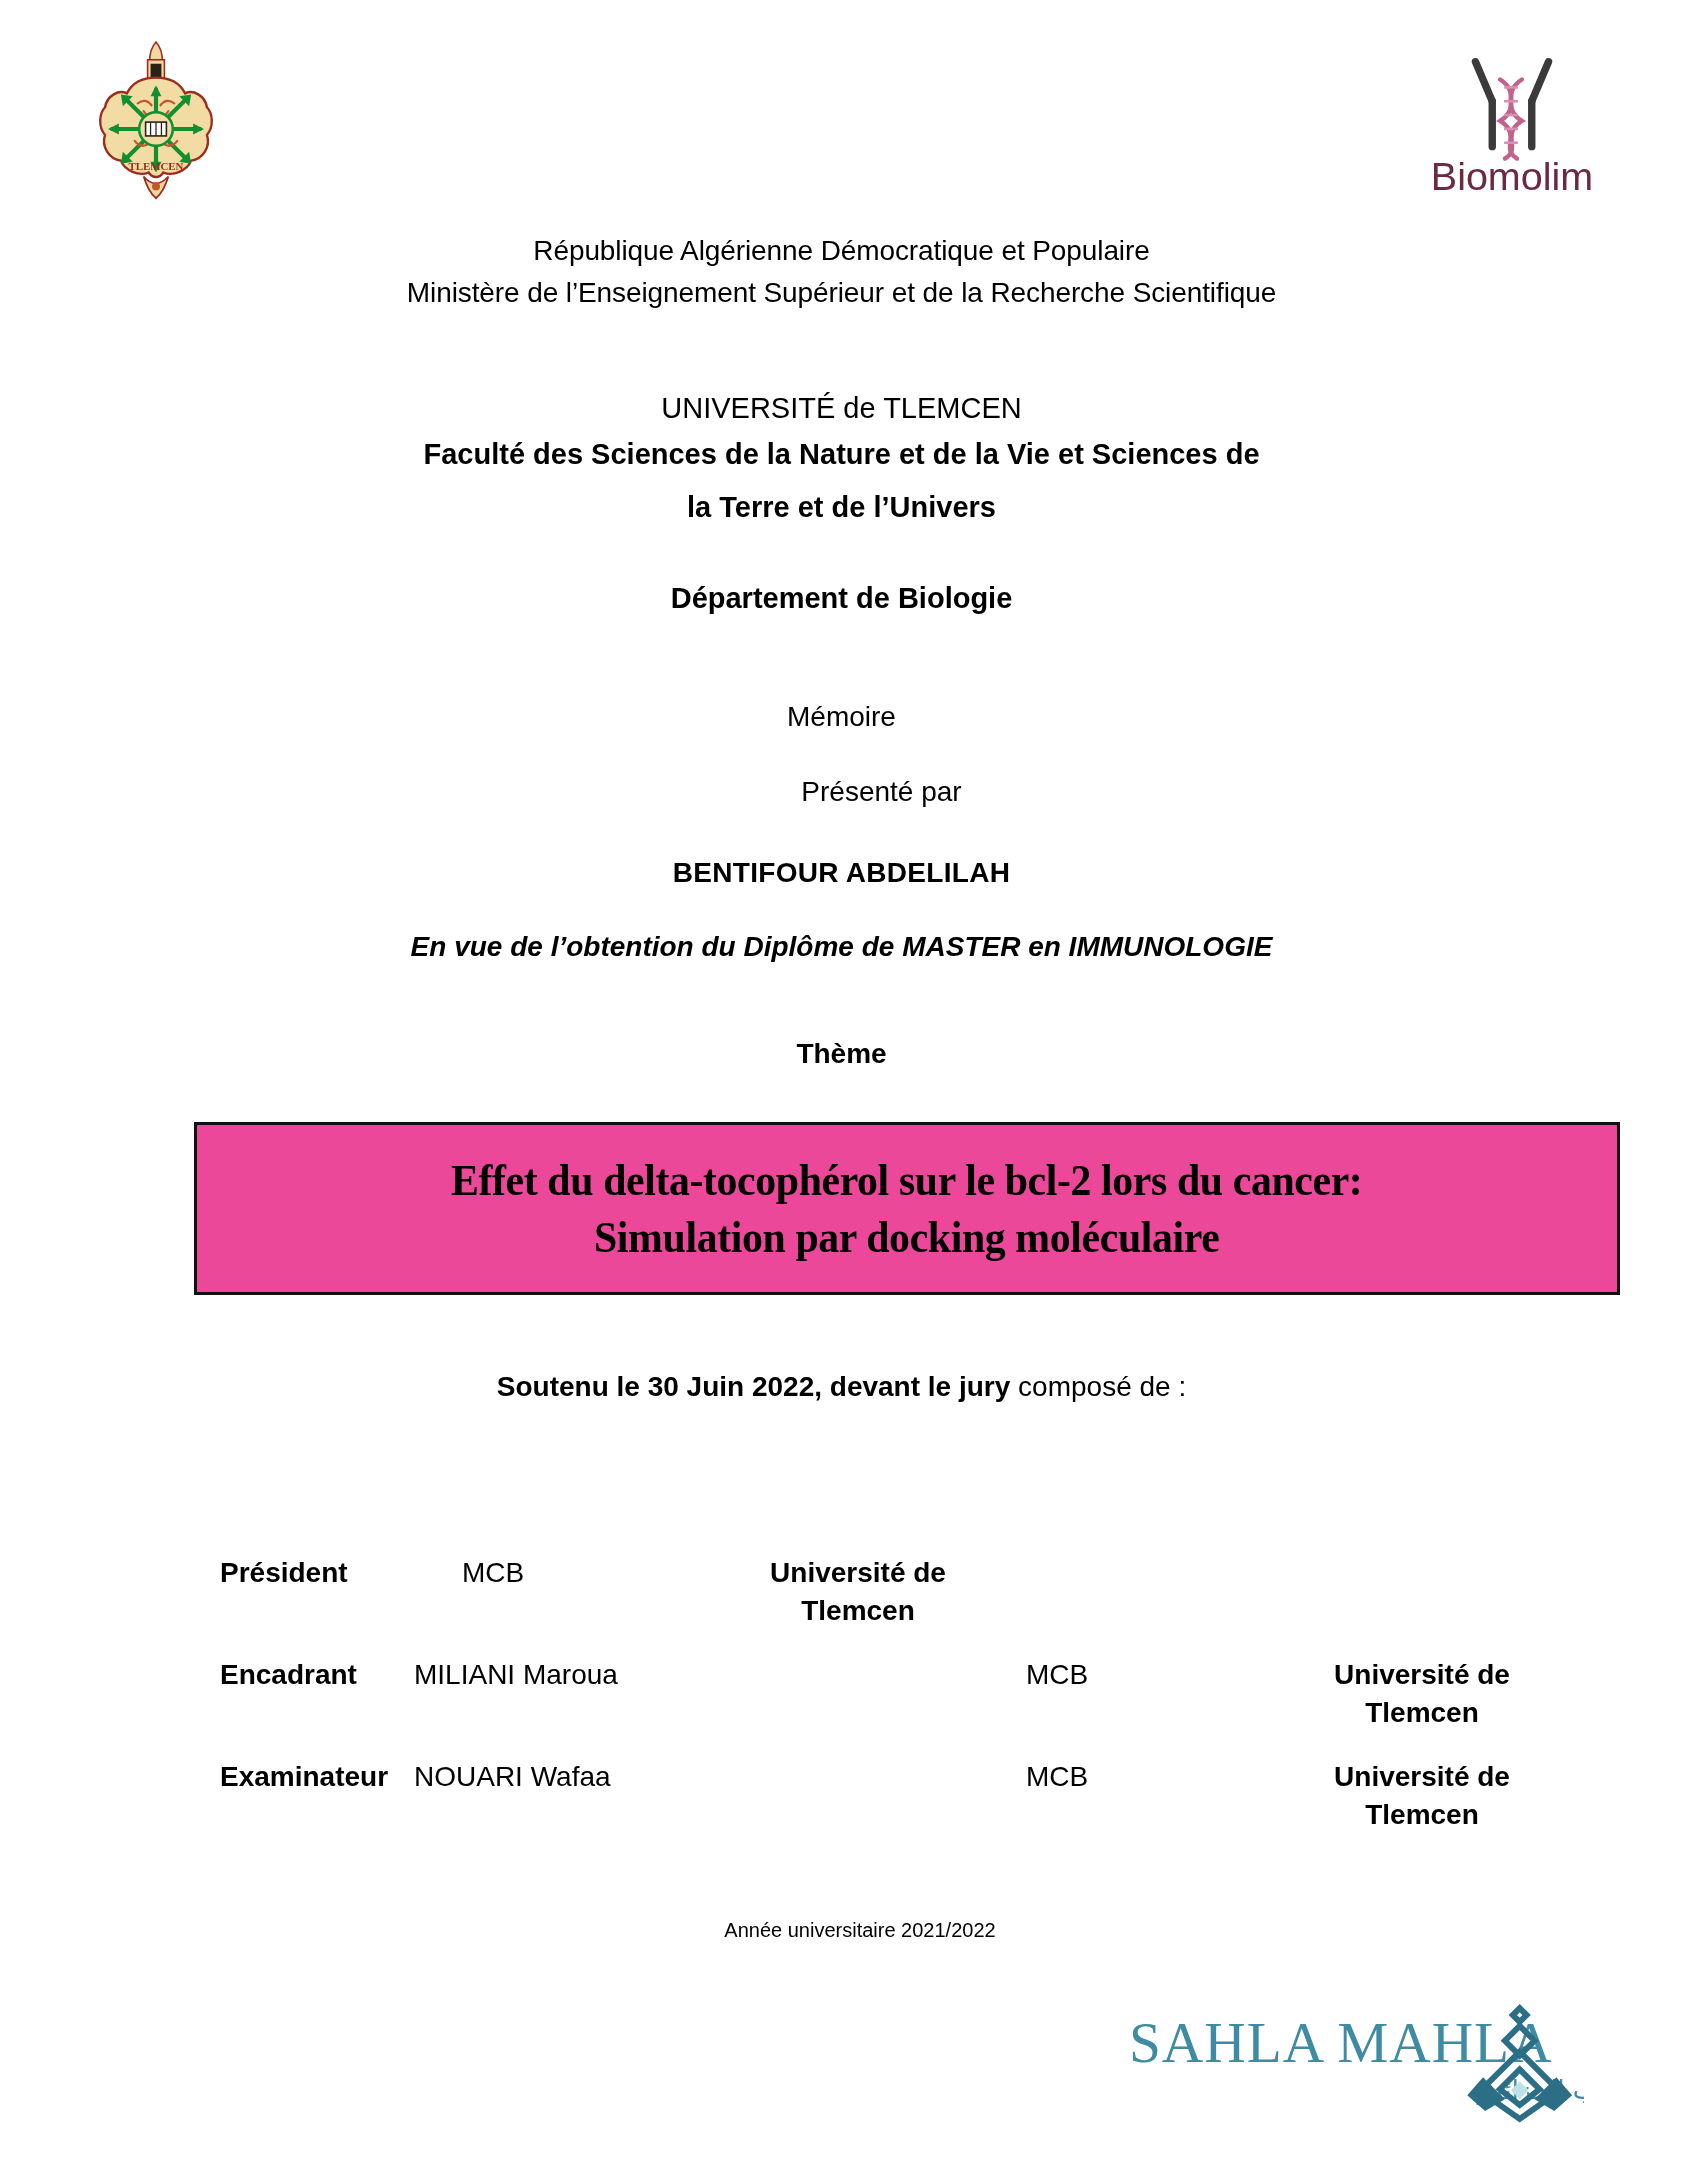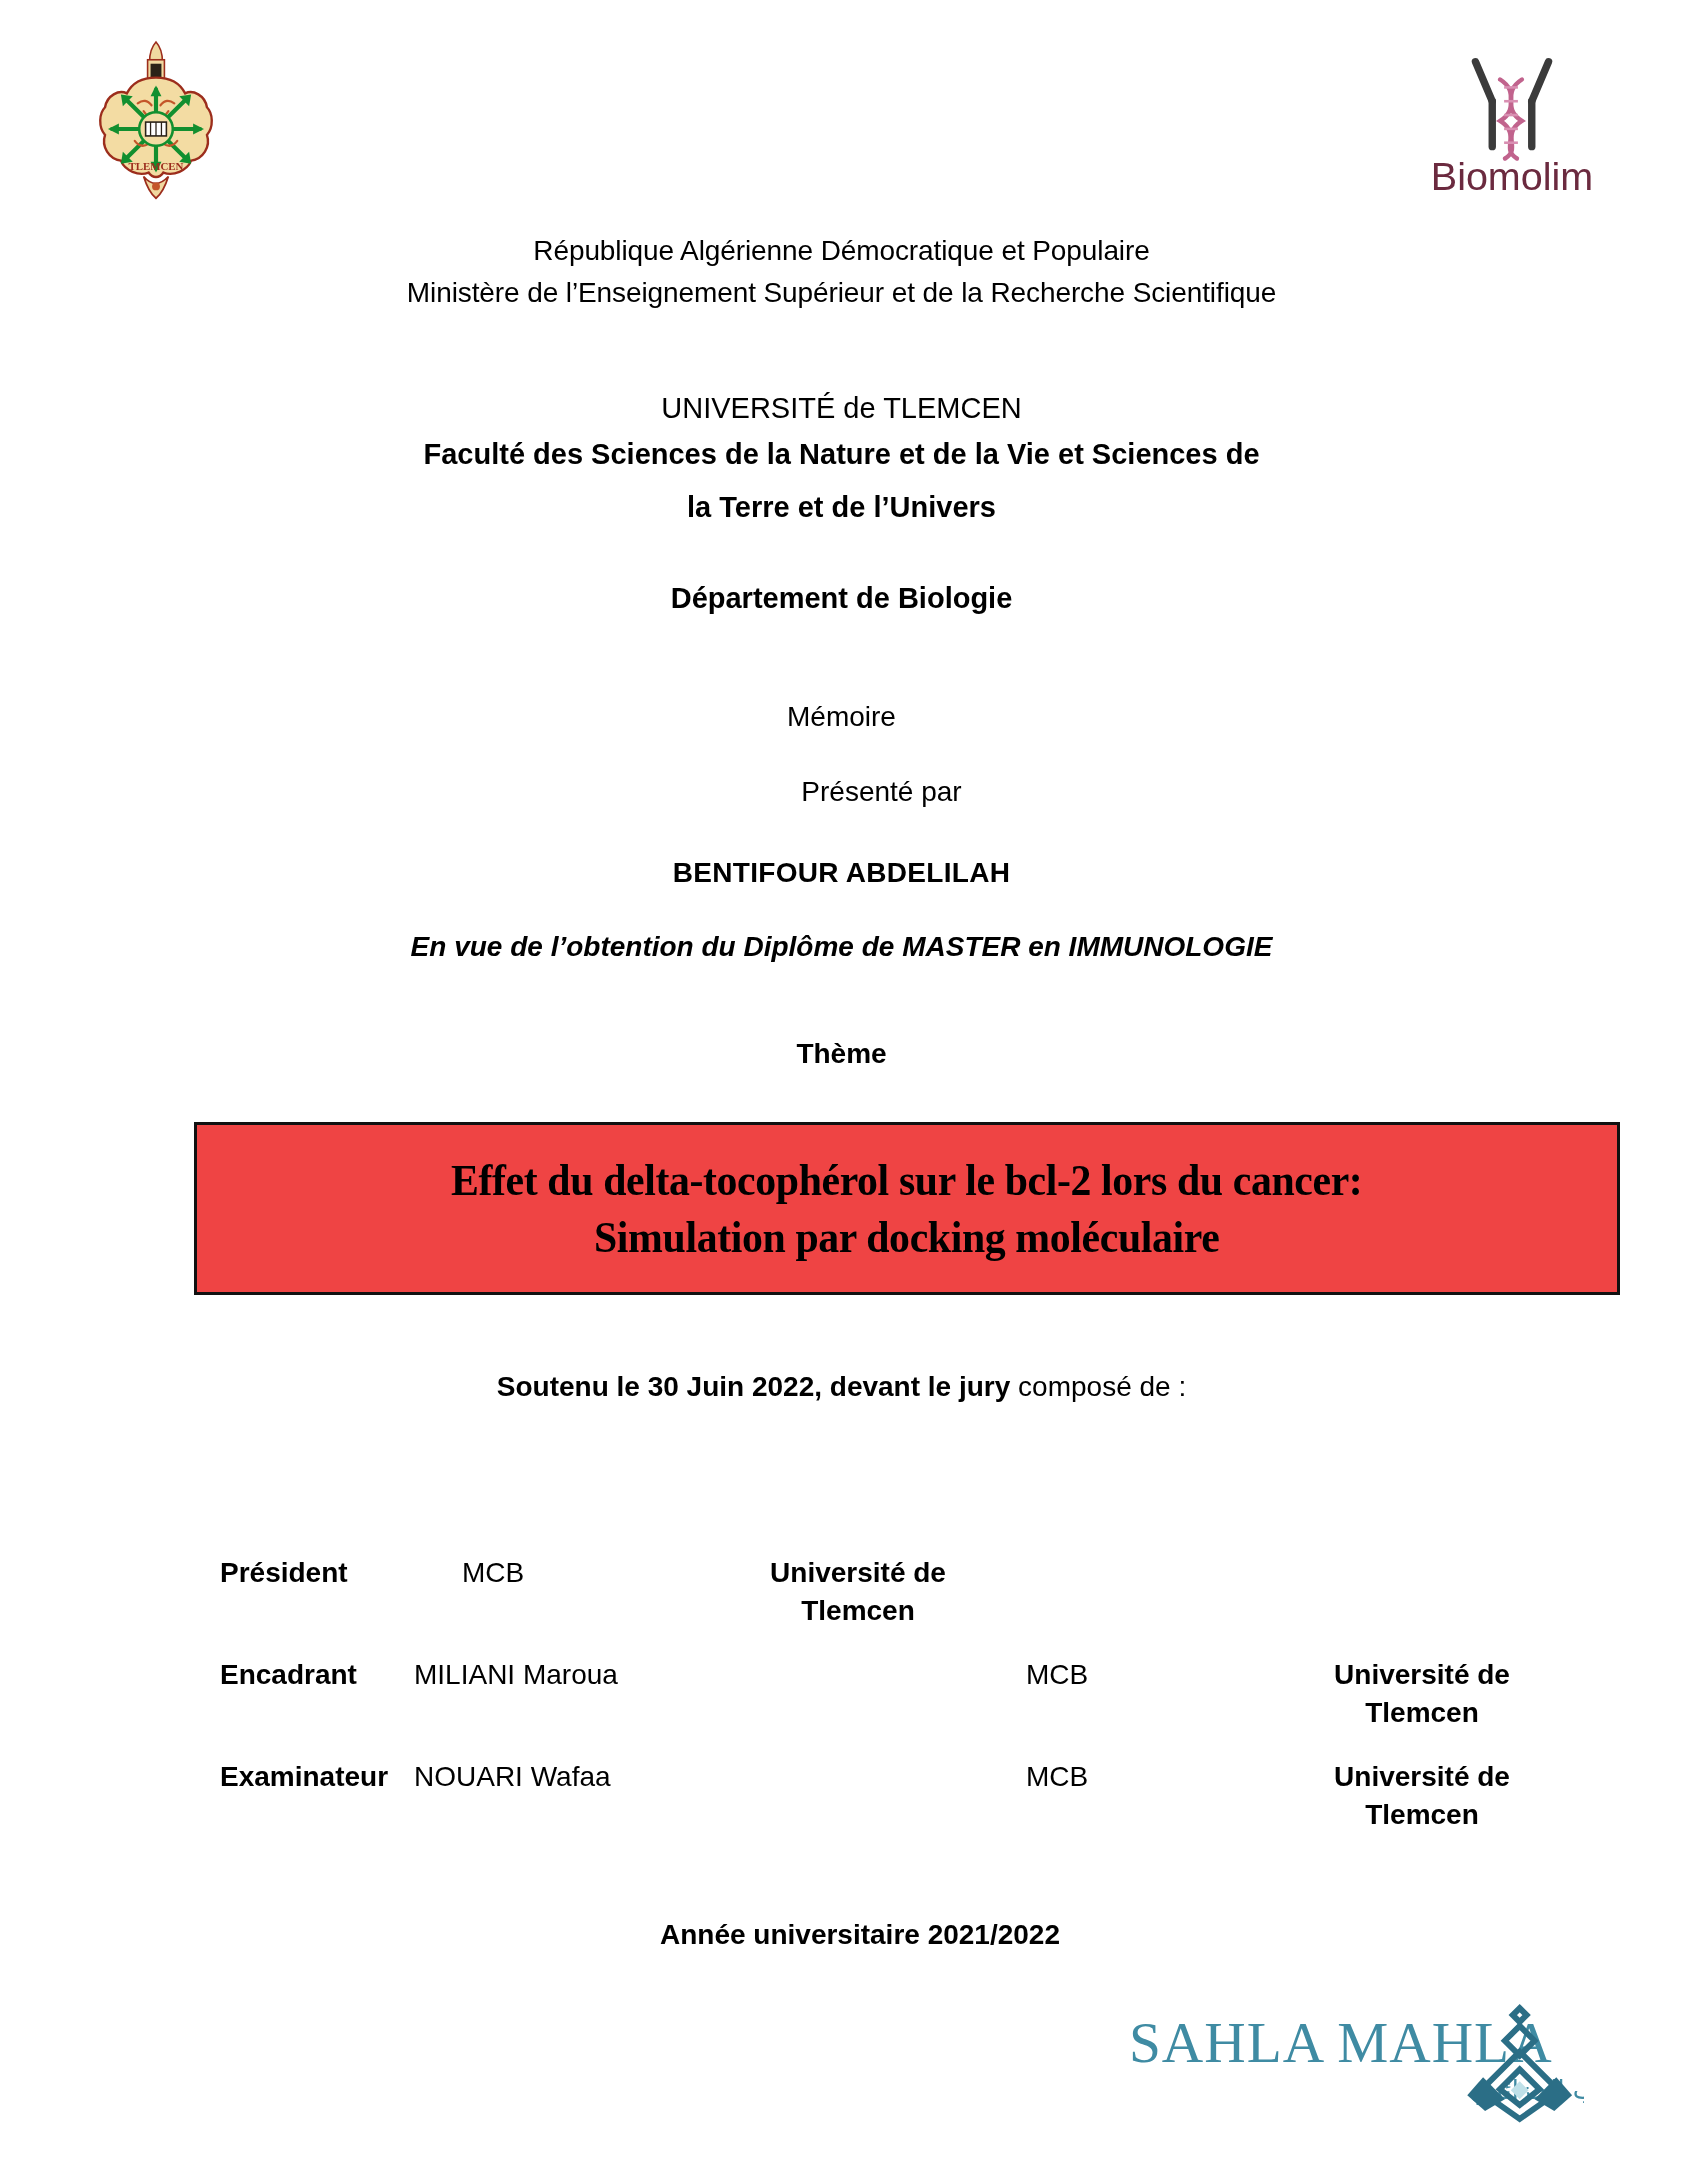--- a/index.html
+++ b/index.html
@@ -102,21 +102,21 @@
   }
 
   
   #title-box {
     position: absolute;
     left: 194px;
     top: 1122px;
     width: 1426px;
     height: 173px;
     border: 3px solid #111111;
-    background: #ef4444;
+    background: #ec4899;
     display: flex;
     align-items: center;
     justify-content: center;
   }
   #title-text {
     font-family: "Liberation Serif", "DejaVu Serif", serif;
     font-weight: bold;
     font-size: 44px;
     line-height: 57px;
     text-align: center;
@@ -170,22 +170,22 @@
     font-size: 28px;
     font-weight: bold;
     line-height: 38px;
     text-align: center;
     flex-shrink: 0;
   }
 
   
   .year-line {
     top: 1919px;
-    font-size: 28px;
-    font-weight: bold;
+    font-size: 20px;
+    font-weight: normal;
     padding-left: 37px;
   }
 </style>
 </head>
 <body>
 
 <div id="univ-logo">
   <svg viewBox="0 0 125 185" width="124" height="183">
 
     <path d="M62.5 4 C57 10 56 18 56 24 L69 24 C69 18 68 10 62.5 4 Z" fill="#f0d9a0" stroke="#9c2d1c" stroke-width="1.6"></path>

